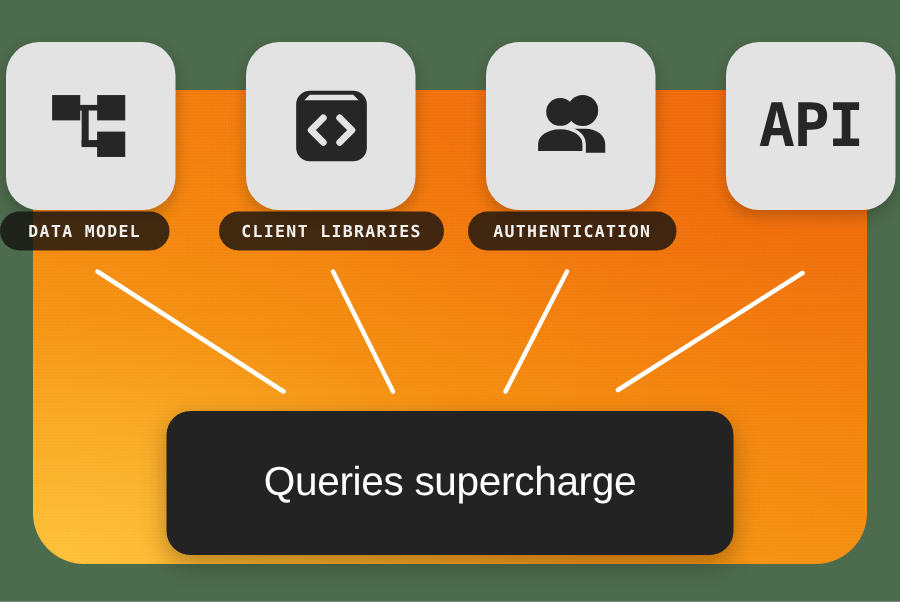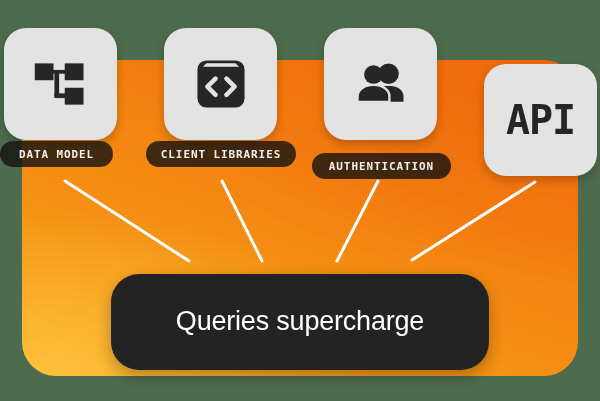--- a/index.html
+++ b/index.html
@@ -39,21 +39,21 @@
     position:absolute;
     width:113px;height:112px;
     background:#e3e3e3;
     border-radius:22px;
     box-shadow:0 4px 10px rgba(0,0,0,.22);
     display:flex;align-items:center;justify-content:center;
   }
   .card-1{left:4px;top:28px;}
   .card-2{left:164px;top:28px;}
   .card-3{left:324px;top:28px;}
-  .card-4{left:484px;top:28px;margin-top:36px;}
+  .card-4{left:484px;top:28px;}
 
   .icon-wrap{width:64px;height:64px;display:flex;align-items:center;justify-content:center;}
   .api-text{
     font-family:"DejaVu Sans Mono", monospace;
     font-weight:700;
     font-size:40px;
     letter-spacing:-1px;
     color:#262626;
     line-height:1;
   }
@@ -72,29 +72,29 @@
   .pill span{
     font-family:"DejaVu Sans Mono", monospace;
     font-size:11px;
     font-weight:700;
     letter-spacing:.9px;
     color:#f2f0ed;
     line-height:1;
   }
   .pill-1{left:0px;top:141px;width:113px;}
   .pill-2{left:146px;top:141px;width:150px;}
-  .pill-3{left:312px;top:153px;width:139px;}
+  .pill-3{left:312px;top:141px;width:139px;}
   .pill-4{left:487px;top:141px;width:113px;}
 
   
   .callout{
     position:absolute;
     left:111px;top:274px;width:378px;height:96px;
     background:#232323;
-    border-radius:28px;
+    border-radius:16px;
     box-shadow:0 6px 16px rgba(0,0,0,.28);
     display:flex;align-items:center;justify-content:center;
     text-align:center;
   }
   .callout-text{
     color:#ffffff;
     font-family:"Liberation Sans", sans-serif;
     font-size:27px;
     font-weight:400;
     line-height:1.24;

